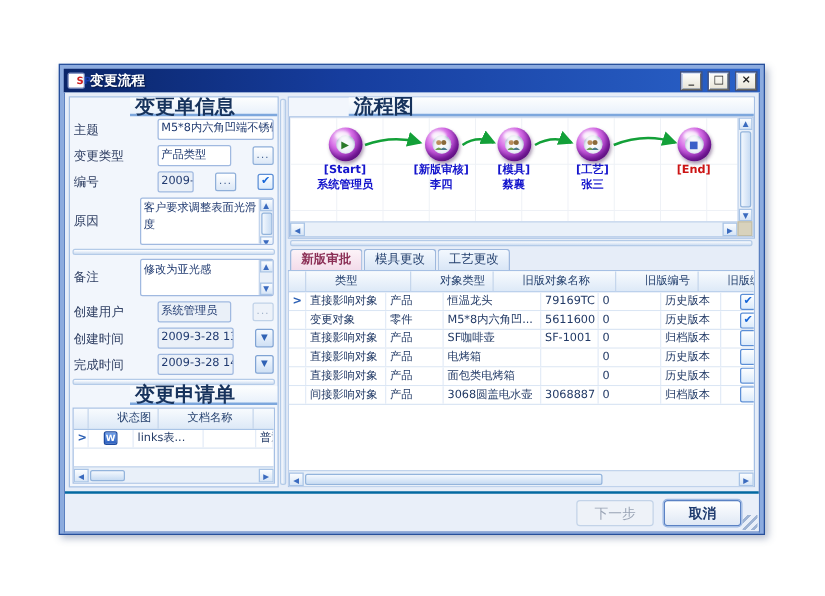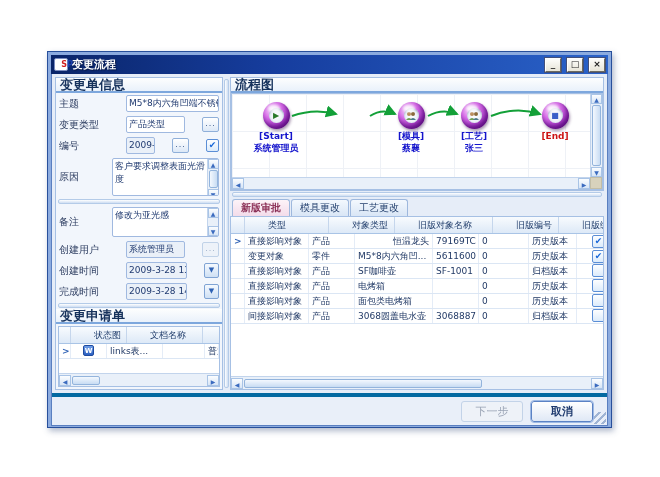--- a/index.html
+++ b/index.html
@@ -17,21 +17,21 @@
   .title-text { color:#fff; font-weight:bold; font-size:11px; flex:1; text-shadow:1px 1px 1px #061744; }
   .winbtn { width:16px; height:14px; background:linear-gradient(#fdfdfb,#e8e5d8); border:1px solid #fff;
     border-right-color:#6d6a5e; border-bottom-color:#6d6a5e; outline:1px solid #43507a; font-size:9px; line-height:11px;
     text-align:center; color:#1c1c1c; margin-left:2px; font-weight:bold; cursor:default; }
   .content { position:relative; height:352px; background:#e6edf8; border:1px solid #5a7fc0; border-top:none;
     display:flex; flex-direction:column; }
   .main { flex:1; display:flex; padding:3px; gap:0; overflow:hidden; }
 
   
   .sec-header { height:15px; background:linear-gradient(#fdfefe,#e9f1fb); border-bottom:2px solid #7da7dd;
-    font-weight:bold; color:#16325c; font-size:13px; line-height:14px; padding-left:4px; }
+    font-weight:bold; color:#16325c; font-size:16px; line-height:14px; padding-left:4px;margin-left:48px; }
   .panel { background:#f2f6fc; border:1px solid #a6c0e4; }
 
   
   .left-col { width:168px; display:flex; flex-direction:column; overflow:hidden; }
   .field-row { display:flex; align-items:center; height:21px; padding:0 3px; gap:17px; }
   .f-label { width:50px; color:#2c3c60; font-size:10px; white-space:nowrap; }
   .f-input { flex:1; height:17px; background:#fff; border:1px solid #a0b9e0; border-radius:2px;
     font-size:9px; line-height:15px; padding:0 2px; white-space:nowrap; overflow:hidden; color:#203a70; }
   .f-input.gray { background:#eaf0f8; }
   .browse-btn { width:17px; height:15px; background:linear-gradient(#ffffff,#dce8f7); border:1px solid #8fafd9;
@@ -96,21 +96,21 @@
 
   
   .detail-panel { flex:1; display:flex; flex-direction:column; overflow:hidden; margin-top:1px; }
   .tabs { display:flex; gap:1px; height:17px; padding-left:2px; }
   .tab { padding:0 8px; font-size:10px; line-height:16px; background:linear-gradient(#f3f8fe,#d9e6f6);
     border:1px solid #9eb8dd; border-bottom:none; border-radius:3px 3px 0 0; color:#24406e; }
   .tab.active { background:linear-gradient(#fdf3f8,#f3dcea); color:#8b2f56; font-weight:bold; }
   .detail-grid { flex:1; position:relative; }
 
   
-  .footer { height:32px; background:#e9eff9; border-top:4px solid #0369a1; display:flex; align-items:center;
+  .footer { height:32px; background:#e9eff9; border-top:2px solid #0369a1; display:flex; align-items:center;
     justify-content:flex-end; gap:8px; padding:0 14px 0 0; position:relative; }
   .btn { width:62px; height:21px; border-radius:3px; font-size:11px; text-align:center; line-height:19px; }
   .btn.disabled { background:#eef2f8; border:1px solid #c3d3e8; color:#9aa4b5; }
   .btn.primary { background:linear-gradient(#ffffff,#dfe8f5); border:1px solid #5b82c4; outline:1px solid #9db9e4;
     color:#1e3a6e; font-weight:bold; }
   .grip { position:absolute; right:1px; bottom:1px; width:12px; height:12px;
     background:repeating-linear-gradient(135deg,transparent 0 3px,#9fb4d4 3px 5px); }
 </style>
 </head>
 <body>
@@ -247,20 +247,34 @@
               <div class="flow-node" style="left:4px;">
                 <div class="orb">
                   <div class="orb-core">
                       <span>▶</span>
                     </div>
                 </div>
                 <div class="node-label">[Start]</div>
                 <div class="node-label">系统管理员</div>
               </div>
 
+              <div class="flow-node" style="left:81px;">
+                <div class="orb">
+                  <div class="orb-core">
+                    <svg width="12" height="10">
+                      <circle cx="4" cy="3" r="2" fill="#b98c5a"></circle>
+                        <path d="M1,9 Q4,5 7,9 Z" fill="#6f9e53"></path>
+                      <circle cx="8" cy="3" r="2" fill="#8a6a3a"></circle>
+                        <path d="M5,9 Q8,5 11,9 Z" fill="#4a7a8a"></path>
+                    </svg>
+                  </div>
+                </div>
+                <div class="node-label">[新版审核]</div>
+                <div class="node-label">李四</div>
+              </div>
 
               <div class="flow-node" style="left:139px;">
                 <div class="orb">
                   <div class="orb-core">
                     <svg width="12" height="10">
                       <circle cx="4" cy="3" r="2" fill="#b98c5a"></circle>
                         <path d="M1,9 Q4,5 7,9 Z" fill="#6f9e53"></path>
                       <circle cx="8" cy="3" r="2" fill="#8a6a3a"></circle>
                         <path d="M5,9 Q8,5 11,9 Z" fill="#4a7a8a"></path>
                     </svg>
@@ -326,21 +340,21 @@
                 <div class="g-hcell" style="width:50px;">旧版编号</div>
                 <div class="g-hcell" style="width:48px;">旧版状态</div>
                 <div class="g-hcell" style="width:44px;">需要升版</div>
 
               </div>
 
               <div class="g-row">
                 <div class="g-cell ind" style="width:14px;">&gt;</div>
                 <div class="g-cell" style="width:64px;">直接影响对象</div>
                 <div class="g-cell" style="width:46px;">产品</div>
-                <div class="g-cell" style="width:78px;text-align:right;">恒温龙头</div>
+                <div class="g-cell" style="width:78px;">恒温龙头</div>
                 <div class="g-cell" style="width:46px;">79169TC</div>
                 <div class="g-cell" style="width:50px;">0</div>
                 <div class="g-cell" style="width:48px;">历史版本</div>
                 <div class="g-cell" style="width:44px;text-align:center;"><span class="chk" style="display:inline-block;">✔</span></div>
 
               </div>
 
               <div class="g-row">
                 <div class="g-cell ind" style="width:14px;"></div>
                 <div class="g-cell" style="width:64px;">变更对象</div>

